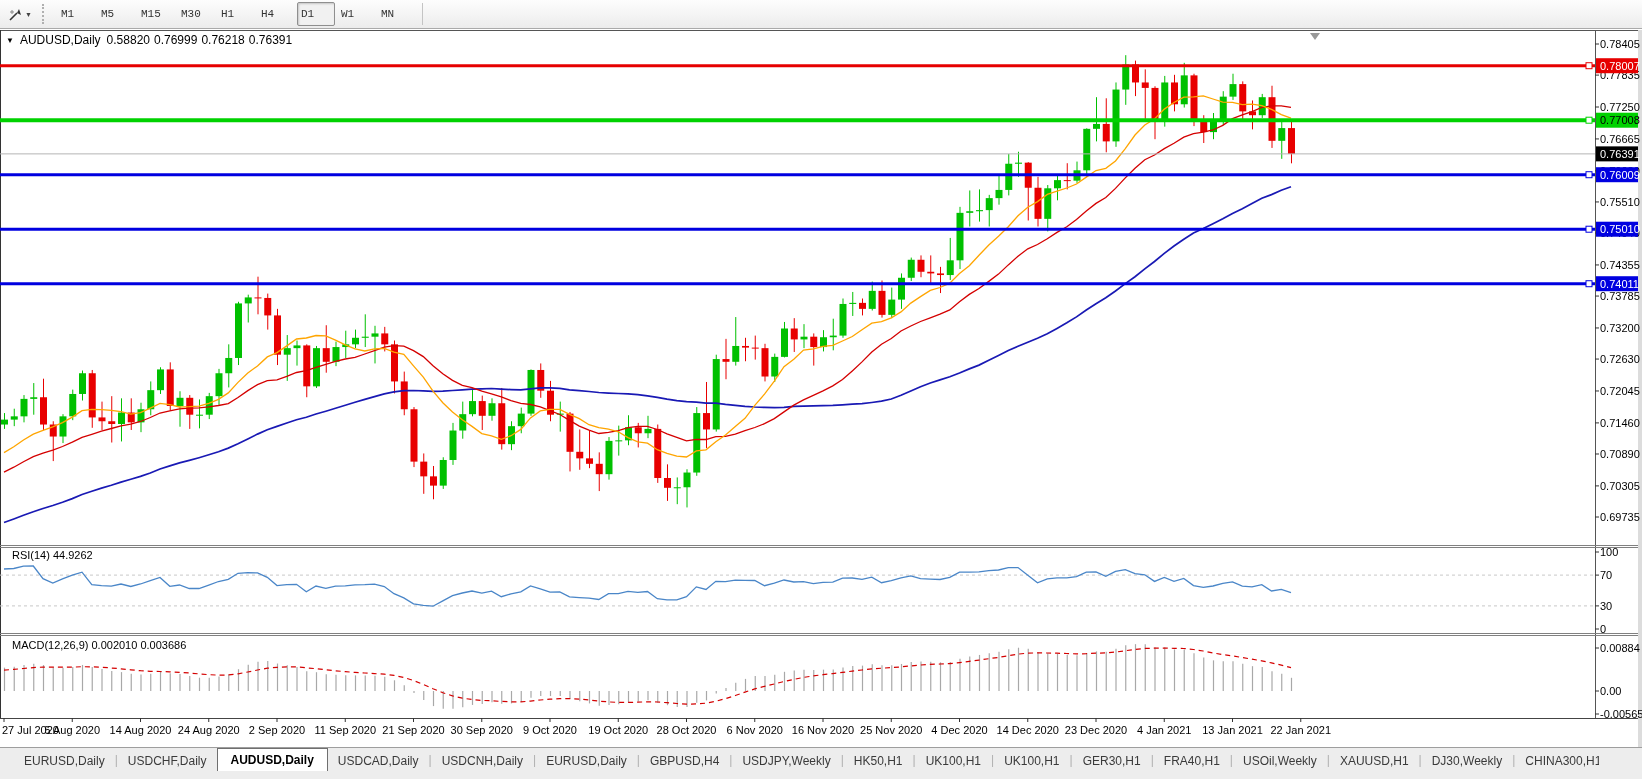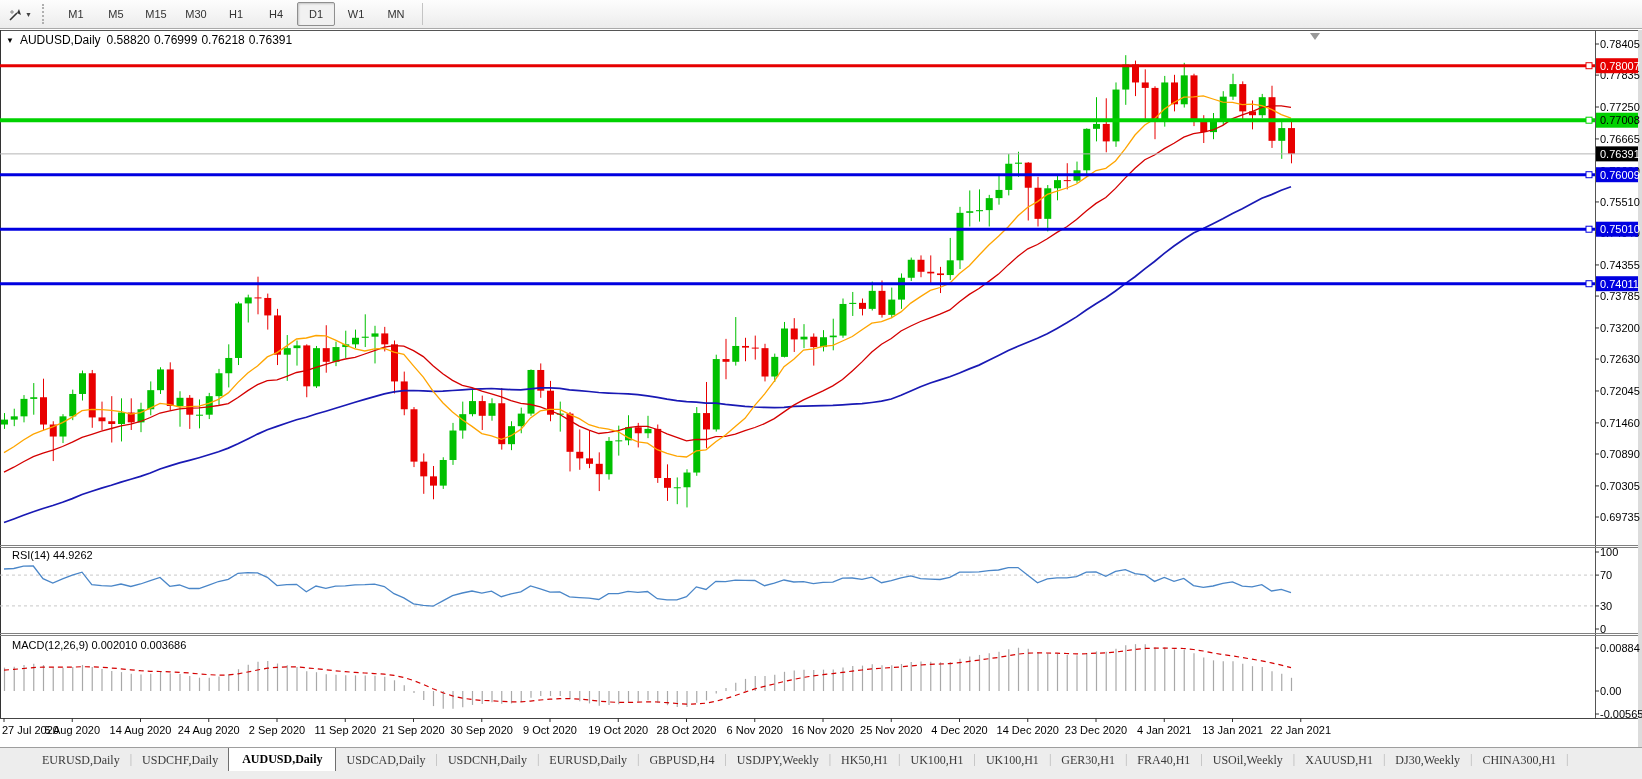--- a/index.html
+++ b/index.html
@@ -2,34 +2,34 @@
 <html><head>
 <meta charset="utf-8">
 <style>
   html,body{margin:0;padding:0;background:#ffffff;}
   body{width:1642px;height:779px;position:relative;font-family:"Liberation Sans",sans-serif;overflow:hidden;}
   
   #toolbar{position:absolute;top:0;left:0;width:1642px;height:29px;background:linear-gradient(#fdfdfd,#ececec);border-bottom:1px solid #aaaaaa;display:flex;align-items:center;box-sizing:border-box;}
   .tool-icon-btn{width:34px;height:24px;margin-left:2px;display:flex;align-items:center;justify-content:center;gap:2px;border:1px solid transparent;border-radius:2px;}
   .dd-arrow{font-size:7px;color:#444;}
   .grip{width:6px;height:20px;border-left:2px dotted #b0b0b0;margin:0 6px 0 4px;}
-  .tf-btn{min-width:30px;height:22px;line-height:22px;text-align:center;font-size:11px;color:#333;padding:0 3px;margin:0 1px;border:1px solid transparent;border-radius:2px;cursor:default;}
+  .tf-btn{min-width:30px;height:22px;line-height:22px;text-align:left;font-size:11px;color:#333;padding:0 3px;margin:0 1px;border:1px solid transparent;border-radius:2px;cursor:default;font-family:Liberation Mono, monospace;}
   .tf-btn.active{background:#f1f1f1;border:1px solid #8f8f8f;box-shadow:inset 1px 1px 2px rgba(0,0,0,0.18);}
   .vsep{width:1px;height:22px;background:#c4c4c4;margin:0 6px;}
   
   #chartArea{position:absolute;top:30px;left:0;width:1642px;height:717px;background:#ffffff;}
   #plot{position:absolute;top:0;left:0;}
   #chartTitle{position:absolute;top:3px;left:6px;font-size:12px;color:#000;display:flex;align-items:center;gap:6px;white-space:nowrap;}
   #chartTitle .tri{font-size:8px;}
   .ind-label{position:absolute;left:12px;font-size:11px;color:#000;white-space:nowrap;}
   #rsiLabel{top:519px;}
   #macdLabel{top:609px;}
   
   #tabbar{position:absolute;top:747px;left:0;width:1642px;height:32px;background:#ededed;border-top:1px solid #9e9e9e;box-sizing:border-box;}
-  #tabs{display:flex;align-items:flex-end;height:23px;overflow:hidden;padding-left:32px;width:1585px;font-family:Liberation Serif, serif;}
+  #tabs{display:flex;align-items:flex-end;height:23px;overflow:hidden;padding-left:14px;width:1585px;}
   .tab{font-size:12px;color:#3a3a3a;padding:4px 10px 3px 10px;white-space:nowrap;cursor:default;}
   .tab.active{background:#ffffff;border:1px solid #6f6f6f;border-bottom:none;font-weight:bold;color:#000;padding:4px 13px 4px 13px;}
   .tab-sep{color:#b0b0b0;font-size:12px;align-self:center;}
 </style>
 </head>
 <body>
 
 <div id="toolbar">
   <div class="tool-icon-btn">
     <svg width="15" height="15" viewBox="0 0 15 15">

